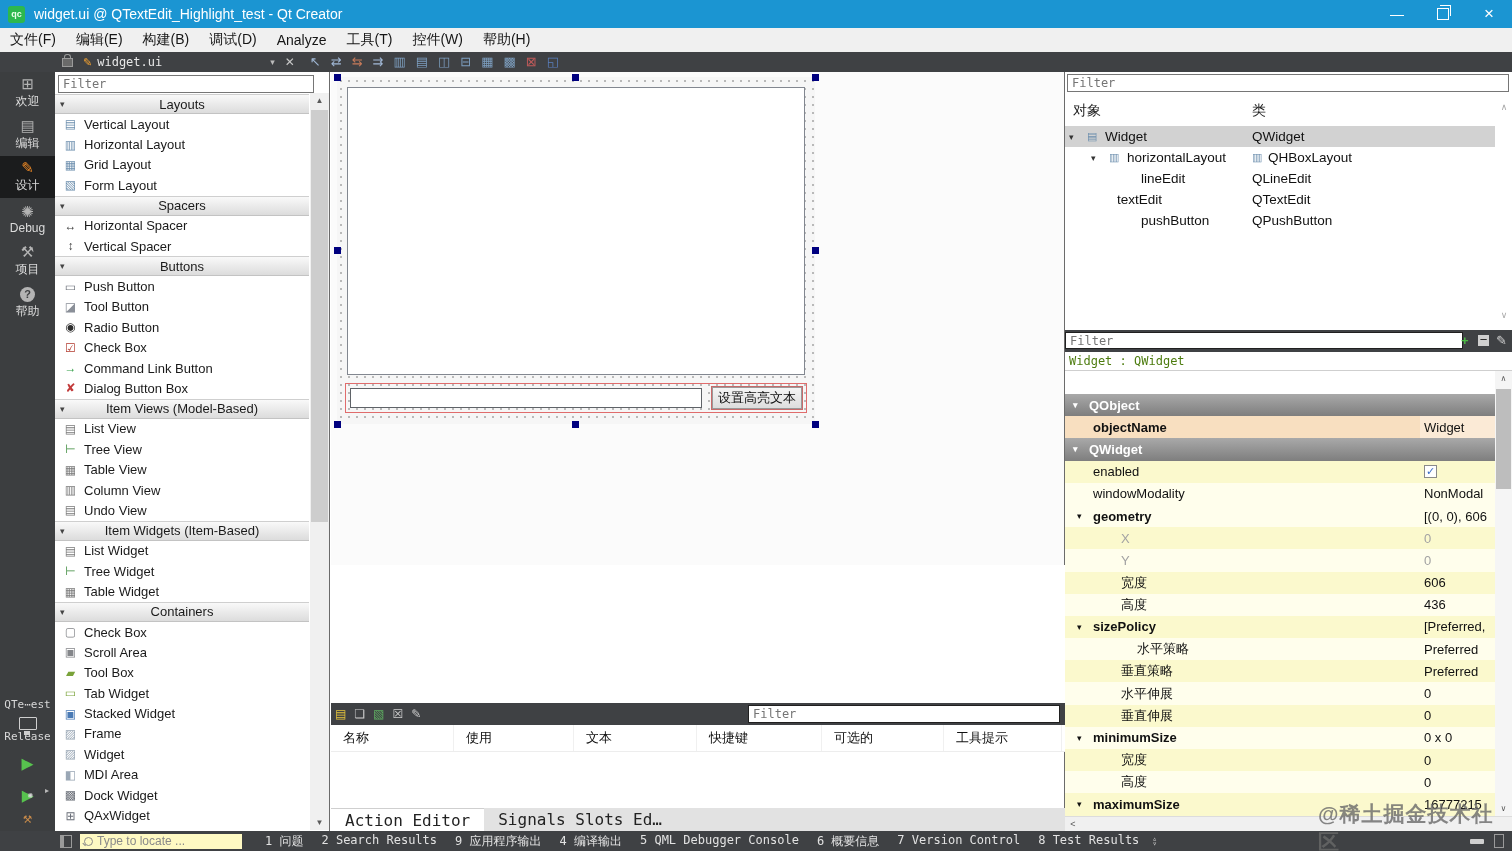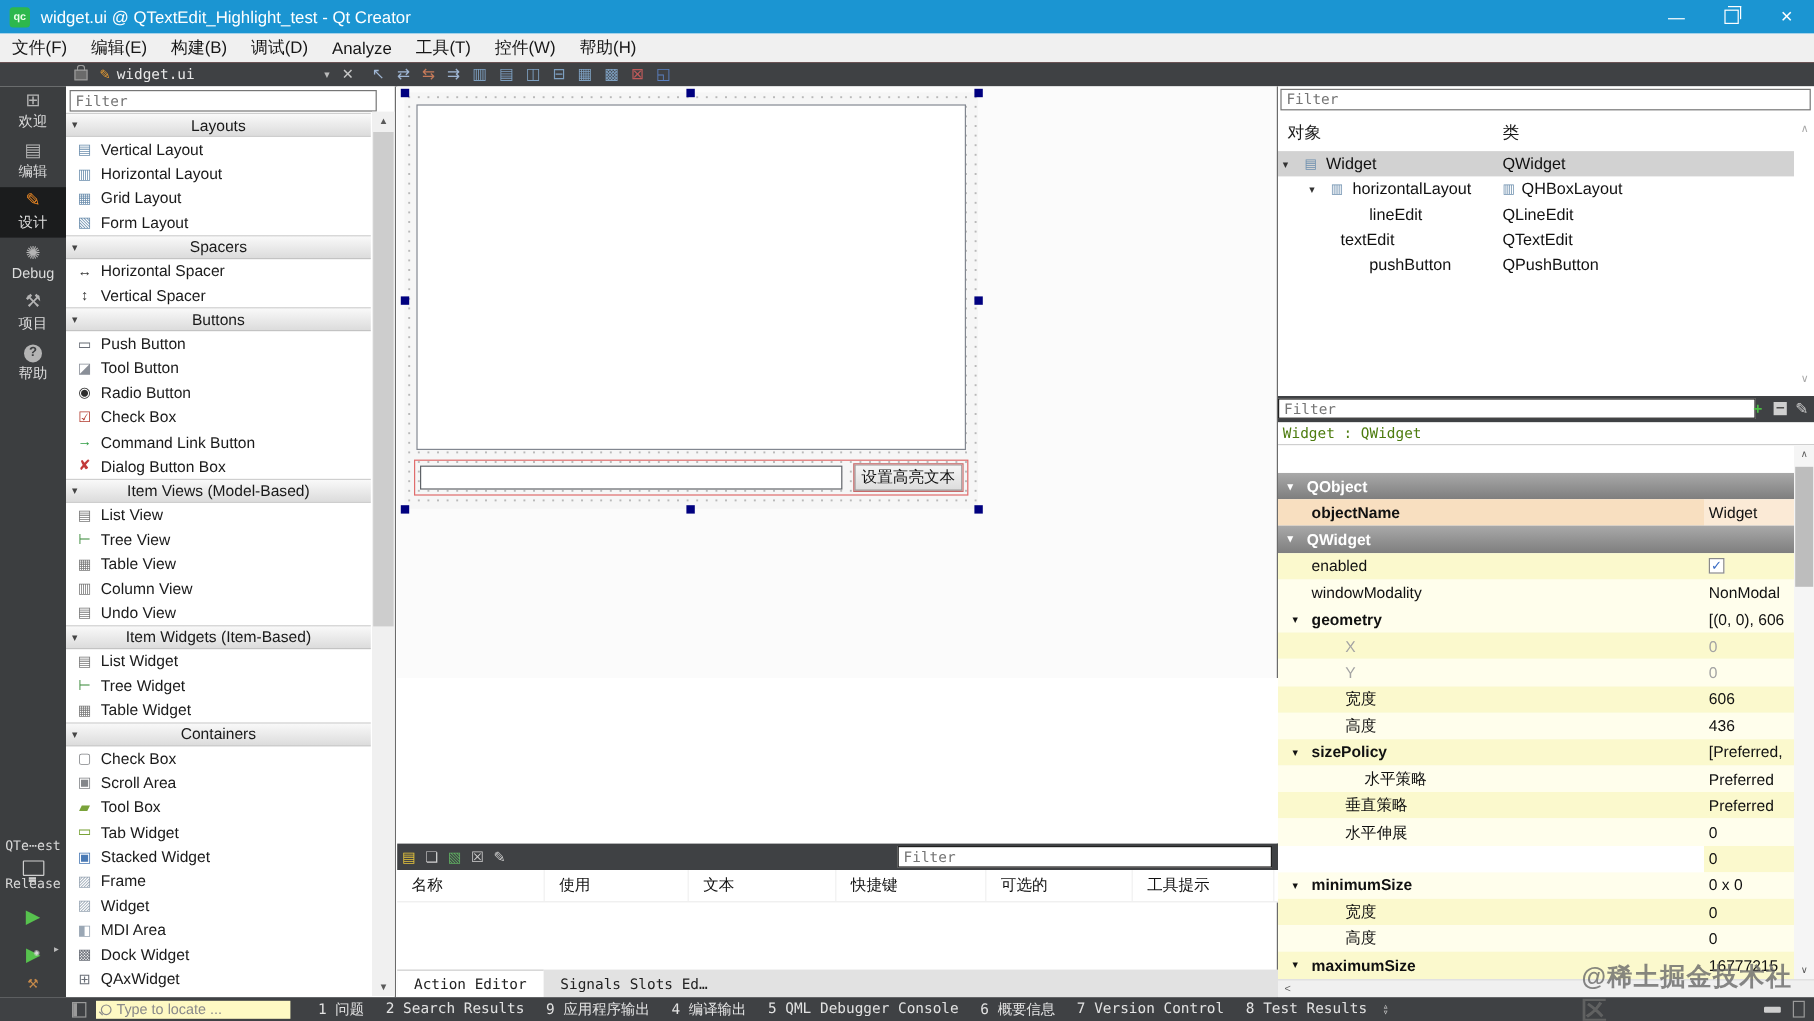--- a/index.html
+++ b/index.html
@@ -62,21 +62,21 @@
   .hlayout{position:absolute;left:8px;top:306px;width:462px;height:30px;border:1px solid #e06c6c;box-sizing:border-box;background:transparent;}
   .lineedit{position:absolute;left:4px;top:4px;width:352px;height:20px;background:#fff;border:1px solid #5f6368;box-sizing:border-box;}
   .pushbtn{position:absolute;right:3px;top:2px;width:92px;height:24px;background:linear-gradient(#f6f6f6,#dcdcdc);border:1px solid #c86a6a;box-shadow:inset 0 0 0 1px #9a9a9a;box-sizing:border-box;display:flex;align-items:center;justify-content:center;font-size:13px;color:#111;}
   
   .actioneditor{left:331px;top:703px;width:734px;height:128px;background:#fff;border-right:1px solid #6b6b6b;box-sizing:border-box;}
   .ae-toolbar{position:absolute;left:0;top:0;width:734px;height:22px;background:#3f4144;display:flex;align-items:center;}
   .ae-ticon{font-size:12px;margin:0 4px;}
   .ae-filter{position:absolute;right:4px;top:2px;width:302px;height:16px;border:1px solid #202020;background:#fff;font-family:"DejaVu Sans Mono",monospace;font-size:12px;color:#9a9a9a;padding:0 4px;}
   .ae-headers{position:absolute;left:0;top:22px;width:734px;height:26px;display:flex;align-items:center;font-size:13px;color:#111;border-bottom:1px solid #ededed;background:#fff;}
   .ae-col{box-sizing:border-box;padding-left:12px;border-right:1px solid #f0f0f0;height:26px;display:flex;align-items:center;}
-  .ae-tabs{position:absolute;left:0;bottom:0;width:734px;height:23px;background:#e2e2e2;display:flex;align-items:center;font-family:"DejaVu Sans Mono",monospace;font-size:12px;color:#222;}
+  .ae-tabs{position:absolute;left:0;bottom:0;width:734px;height:23px;background:#e2e2e2;display:flex;align-items:center;font-family:"DejaVu Sans Mono",monospace;font-size:16px;color:#222;}
   .ae-tab{height:22px;display:flex;align-items:center;padding:0 14px;}
   .ae-tab.active{background:#fff;border-top:1px solid #cfcfcf;}
   
   .rightpanel{left:1065px;top:72px;width:447px;height:759px;background:#fff;}
   .oi-filter{position:absolute;left:2px;top:2px;width:432px;height:16px;border:1px solid #767676;background:#fff;font-family:"DejaVu Sans Mono",monospace;font-size:12px;color:#9a9a9a;padding:0 4px;}
   .oi-headers{position:absolute;left:0;top:28px;width:430px;height:26px;font-size:14px;color:#1a1a1a;border-bottom:1px solid #ececec;}
   .oi-rows{position:absolute;left:0;top:54px;width:430px;}
   .oi-row{height:21px;position:relative;font-size:13.5px;color:#111;}
   .oi-row.sel{background:#d2d2d2;}
   .oi-cell{position:absolute;top:0;height:21px;display:flex;align-items:center;}
@@ -500,20 +500,21 @@
       </div>
       <div class="pp-row">
         <span class="pp-name zebA" style="left: 0px; width: 355px; padding-left: 56px; box-sizing: border-box;">垂直策略</span>
         <span class="pp-val zebA" style="padding-left: 4px;">Preferred</span>
       </div>
       <div class="pp-row">
         <span class="pp-name zebB" style="left: 0px; width: 355px; padding-left: 56px; box-sizing: border-box;">水平伸展</span>
         <span class="pp-val zebB" style="padding-left: 4px;">0</span>
       </div>
       <div class="pp-row">
+        <span class="pp-name zebA" style="left: 0px; width: 355px; padding-left: 56px; box-sizing: border-box;">垂直伸展</span>
         <span class="pp-val zebA" style="padding-left: 4px;">0</span>
       </div>
       <div class="pp-row">
         <span class="pp-name zebB" style="left: 0px; width: 355px; padding-left: 28px; box-sizing: border-box; font-weight: bold;">minimumSize</span>
         <span class="pp-chev" style="position: absolute; left: 12px; top: 6px;">▾</span>
         <span class="pp-val zebB" style="padding-left: 4px;">0 x 0</span>
       </div>
       <div class="pp-row">
         <span class="pp-name zebA" style="left: 0px; width: 355px; padding-left: 56px; box-sizing: border-box;">宽度</span>
         <span class="pp-val zebA" style="padding-left: 4px;">0</span>

